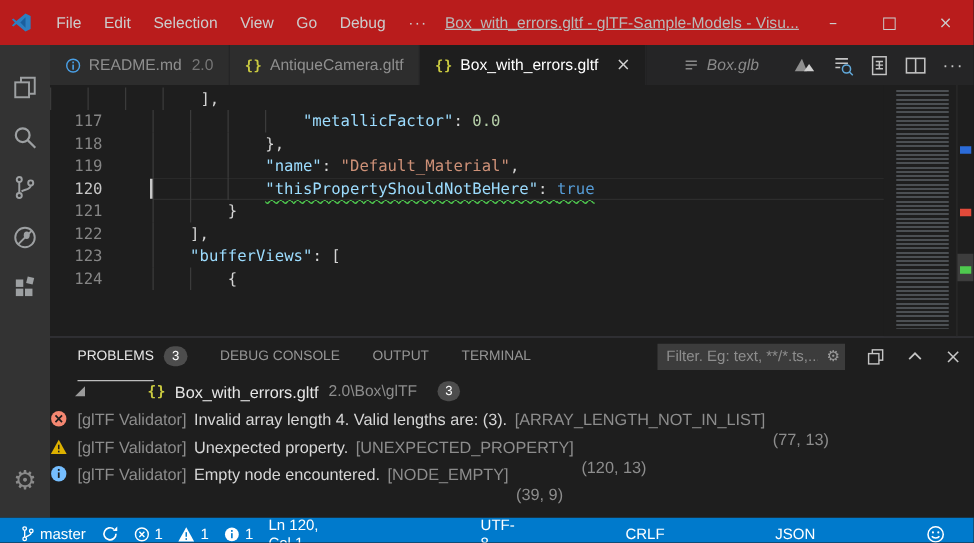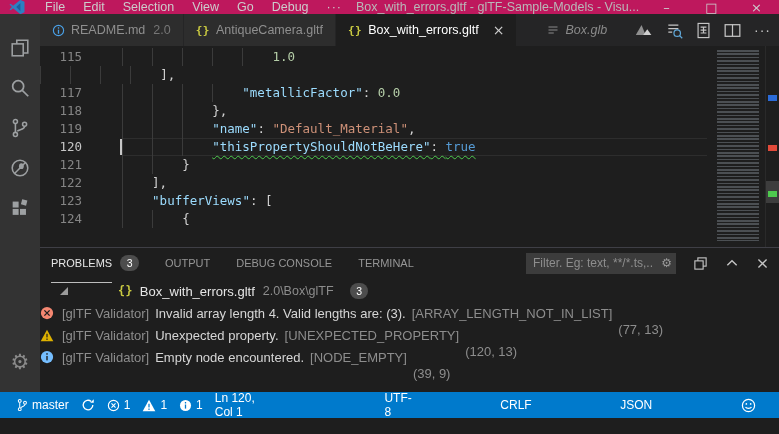--- a/index.html
+++ b/index.html
@@ -1,25 +1,25 @@
 <!DOCTYPE html>
 <html><head>
 <meta charset="utf-8">
 <style>
   * { margin:0; padding:0; box-sizing:border-box; }
   html,body { width:779px; height:434px; overflow:hidden; background:#1e1e1e;
     font-family:"Liberation Sans", sans-serif; -webkit-font-smoothing:antialiased; }
   svg { display:block; }
 
   
-  .titlebar { height:14px; background:#be185d; display:flex; align-items:center; color:#cccccc; font-size:12.5px; }
+  .titlebar { height:36px; background:#b91c1c; display:flex; align-items:center; color:#cccccc; font-size:12.5px; }
   .vscode-logo { width:18px; height:18px; margin:0 10px 0 8px; }
   .menu-item { padding:0 9px; line-height:30px; cursor:default; }
   .menu-overflow { padding:0 9px; letter-spacing:1px; }
-  .win-title { flex:1; text-align:center; color:#b9b9b9; white-space:nowrap; overflow:hidden; }
+  .win-title { flex:1; text-align:center; color:#b9b9b9; white-space:nowrap; overflow:hidden;text-decoration:underline; }
   .win-controls { display:flex; }
   .win-btn { width:45px; height:30px; display:flex; align-items:center; justify-content:center; color:#cccccc; font-size:13px; font-family:"DejaVu Sans",sans-serif; }
 
   
   .main-row { display:flex; height:378px; }
 
   
   .activitybar { width:40px; background:#333333; display:flex; flex-direction:column; align-items:center; padding-top:14px; }
   .act-icon { width:40px; height:40px; display:flex; align-items:center; justify-content:center; color:#9da0a2; }
   .act-spacer { flex:1; }
@@ -63,21 +63,21 @@
        repeating-linear-gradient(to bottom, rgba(150,160,170,0.38) 0 1.6px, transparent 1.6px 3.4px); }
   .ruler { position:absolute; top:0; bottom:0; right:0; width:14px; background:#1e1e1e; border-left:1px solid #2a2a2a; z-index:4; }
   .ruler-slider { position:absolute; left:0; right:0; top:135px; height:22px; background:rgba(121,121,121,0.35); }
   .mark { position:absolute; left:2px; right:2px; height:6px; }
   .mark.info { top:49px; background:#2b6bd8; }
   .mark.error { top:99px; background:#e24a3a; }
   .mark.warning { top:145px; background:#4ec94e; }
 
   
   .panel { height:145px; background:#1e1e1e; border-top:1px solid #3f3f46; display:flex; flex-direction:column; }
-  .panel-header { height:30px; display:flex; align-items:center; padding:0 8px 0 11px; position:relative; }
+  .panel-header { height:30px; display:flex; align-items:center; padding:0 8px 0 22px; position:relative; }
   .panel-tab { font-size:11px; color:#969696; margin-right:26px; display:flex; align-items:center; gap:8px; height:30px; line-height:30px; }
   .panel-tab.active { color:#e7e7e7; }
   .panel-tab.active .panel-tab-label { border-bottom:1px solid #bdbdbd; padding-bottom:4px; margin-top:5px; }
   .badge { background:#4d4d4d; color:#ffffff; border-radius:10px; font-size:10.5px; padding:1.5px 6.5px; line-height:1.2; }
   .panel-right { position:absolute; right:10px; top:0; height:30px; display:flex; align-items:center; gap:17px; }
   .filter-box { position:relative; width:150px; }
   .filter-input { width:150px; height:21px; background:#3c3c3c; border:none; outline:none; color:#bdbdbd;
                   font-size:12px; padding:0 22px 0 7px; font-family:"Liberation Sans",sans-serif; }
   .filter-input::placeholder { color:#8e8e8e; }
   .filter-gear { position:absolute; right:4px; top:3px; font-family:"DejaVu Sans",sans-serif; font-size:12px; color:#9a9a9a; }
@@ -218,24 +218,20 @@
           <rect x="1.5" y="1.5" width="19" height="15"></rect>
             <path d="M11 1.5 V16.5"></path>
         </svg>
         <span class="dots-glyph">···</span>
       </div>
     </div>
 
     <div class="editor">
       <div class="code-lines">
           <div class="code-line">
-            <div class="gutter">115</div>
-            <div class="content"><i class="guide" style="left: 0px;"></i><i class="guide" style="left: 30.08px;"></i><i class="guide" style="left: 60.16px;"></i><i class="guide" style="left: 90.24px;"></i><i class="guide" style="left: 120.32px;"></i><span class="txt" style="padding-left: 150.4px;"><span class="tok-num">1.0</span></span></div>
-          </div>
-          <div class="code-line">
             <div class="content"><i class="guide" style="left: 0px;"></i><i class="guide" style="left: 30.08px;"></i><i class="guide" style="left: 60.16px;"></i><i class="guide" style="left: 90.24px;"></i><span class="txt" style="padding-left: 120.32px;"><span class="tok-punct">],</span></span></div>
           </div>
           <div class="code-line">
             <div class="gutter">117</div>
             <div class="content"><i class="guide" style="left: 0px;"></i><i class="guide" style="left: 30.08px;"></i><i class="guide" style="left: 60.16px;"></i><i class="guide" style="left: 90.24px;"></i><span class="txt" style="padding-left: 120.32px;"><span class="tok-key">"metallicFactor"</span><span class="tok-punct">: </span><span class="tok-num">0.0</span></span></div>
           </div>
           <div class="code-line">
             <div class="gutter">118</div>
             <div class="content"><i class="guide" style="left: 0px;"></i><i class="guide" style="left: 30.08px;"></i><i class="guide" style="left: 60.16px;"></i><span class="txt" style="padding-left: 90.24px;"><span class="tok-punct">},</span></span></div>
           </div>
@@ -275,24 +271,24 @@
       </div>
     </div>
 
     <div class="panel">
       <div class="panel-header">
         <div class="panel-tab active">
           <span class="panel-tab-label">PROBLEMS</span>
           <span class="badge">3</span>
         </div>
         <div class="panel-tab">
+          <span class="panel-tab-label">DEBUG CONSOLE</span>
+        </div>
+        <div class="panel-tab">
           <span class="panel-tab-label">OUTPUT</span>
-        </div>
-        <div class="panel-tab">
-          <span class="panel-tab-label">DEBUG CONSOLE</span>
         </div>
         <div class="panel-tab">
           <span class="panel-tab-label">TERMINAL</span>
         </div>
         <div class="panel-right">
           <div class="filter-box">
             <input class="filter-input" type="text" placeholder="Filter. Eg: text, **/*.ts,..." style="">
             <span class="filter-gear">⚙</span>
           </div>
           <div class="panel-actions">

